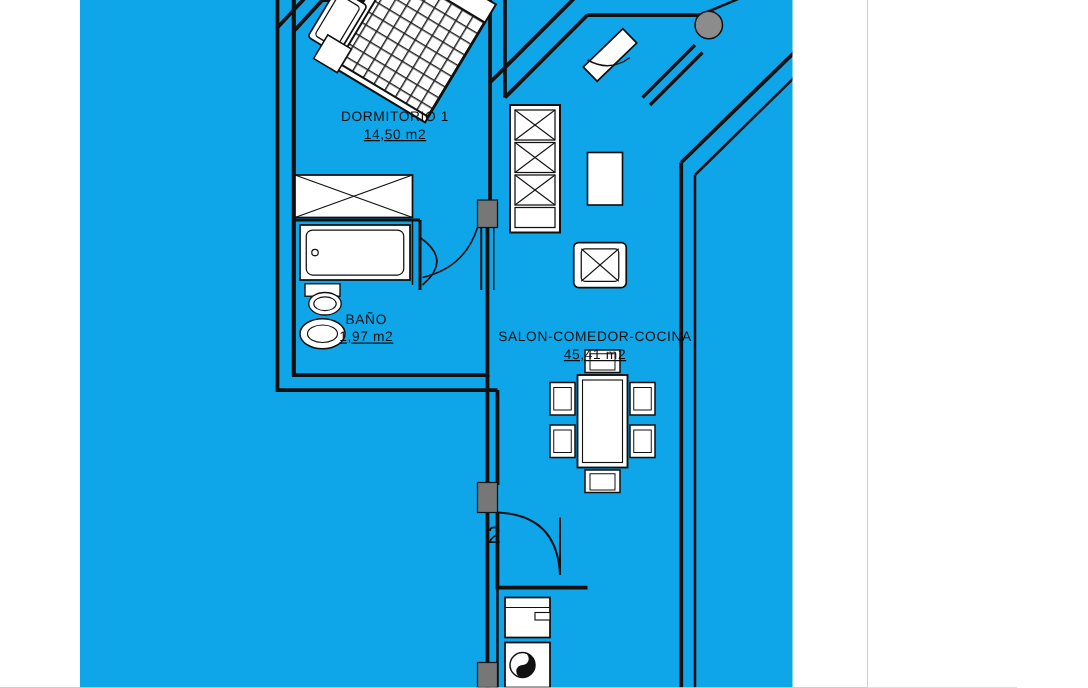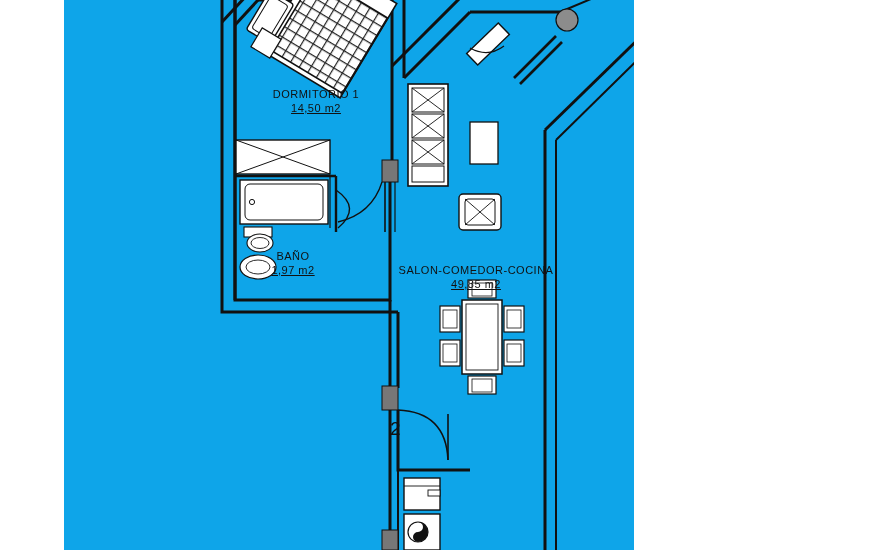--- a/index.html
+++ b/index.html
@@ -233,18 +233,18 @@
     <span class="area">14,50 m2</span>
   </div>
 
   <div class="room-label" style="left:245px; top:250px; width:96px;">
     <span class="name">BAÑO</span>
     <span class="area">1,97 m2</span>
   </div>
 
   <div class="room-label" style="left:396px; top:240px; width:160px;margin-top:24px;">
     <span class="name">SALON-COMEDOR-COCINA</span>
-    <span class="area">49,85 m2</span>
+    <span class="area">45,41 m2</span>
   </div>
 
   <div class="door-number" style="left:390px; top:418px;">2</div>
 
 </div>
 
 </body></html>

